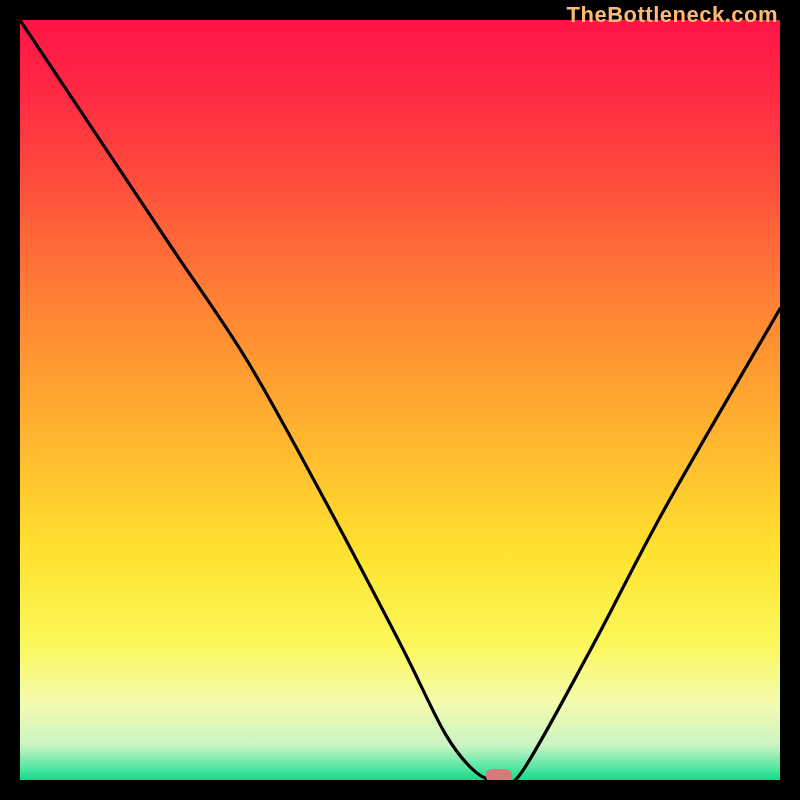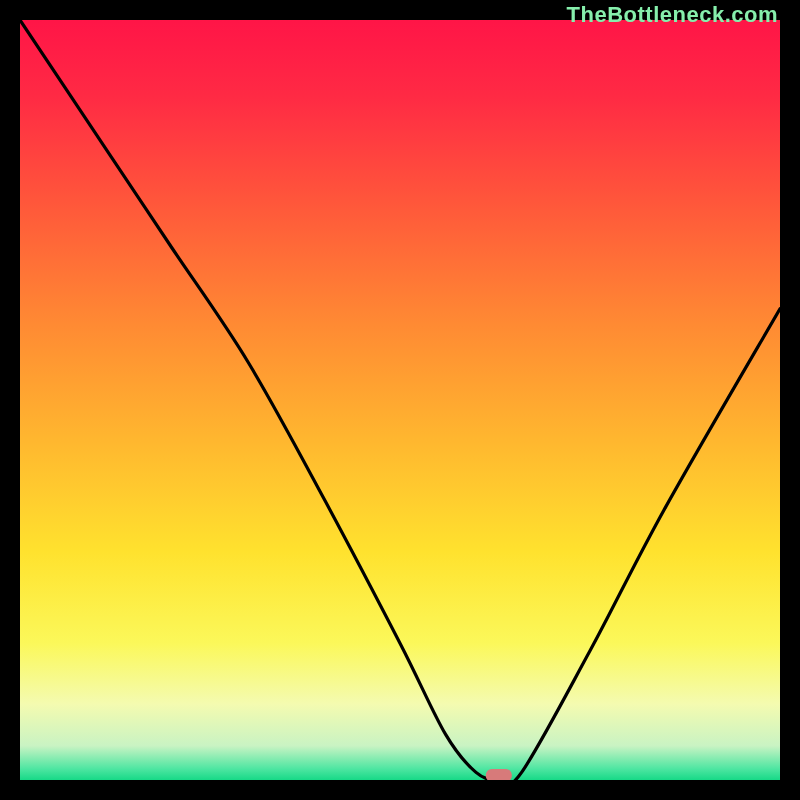--- a/index.html
+++ b/index.html
@@ -18,21 +18,21 @@
     height: 760px;
     background: #000;
   }
   .watermark {
     position: absolute;
     top: 2px;
     right: 22px;
     font-family: Arial, Helvetica, sans-serif;
     font-size: 22px;
     font-weight: 600;
-    color: #86efac;
+    color: #fdba74;
     letter-spacing: 0.5px;
     user-select: none;
   }
   svg {
     display: block;
   }
 </style>
 </head>
 <body>
 

